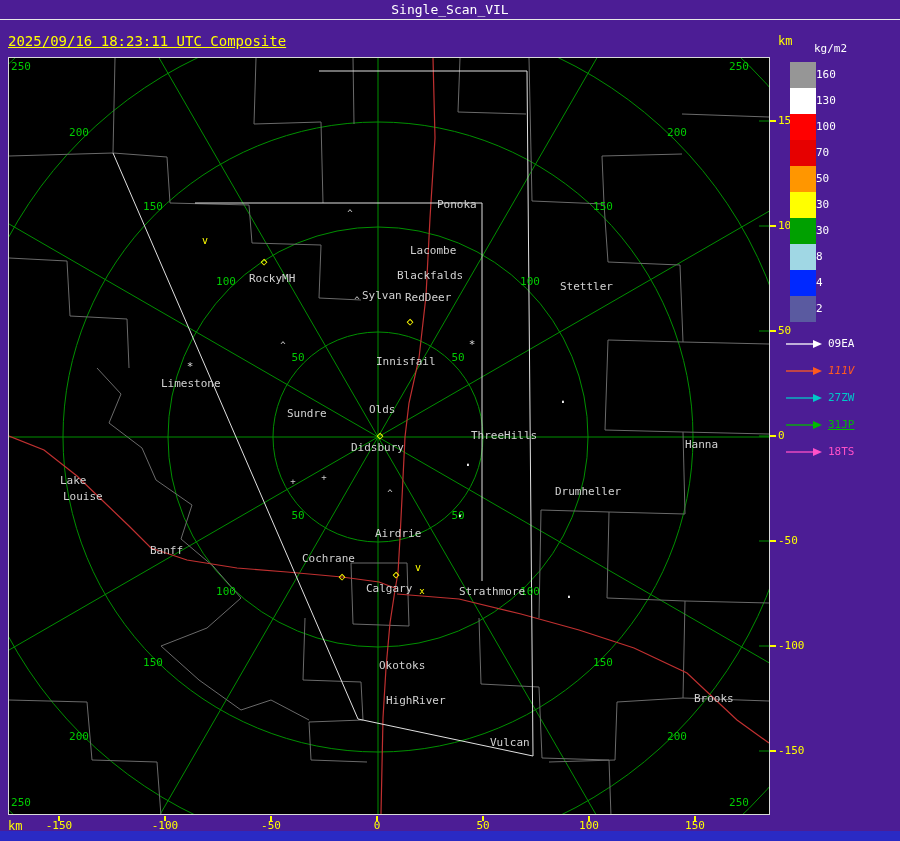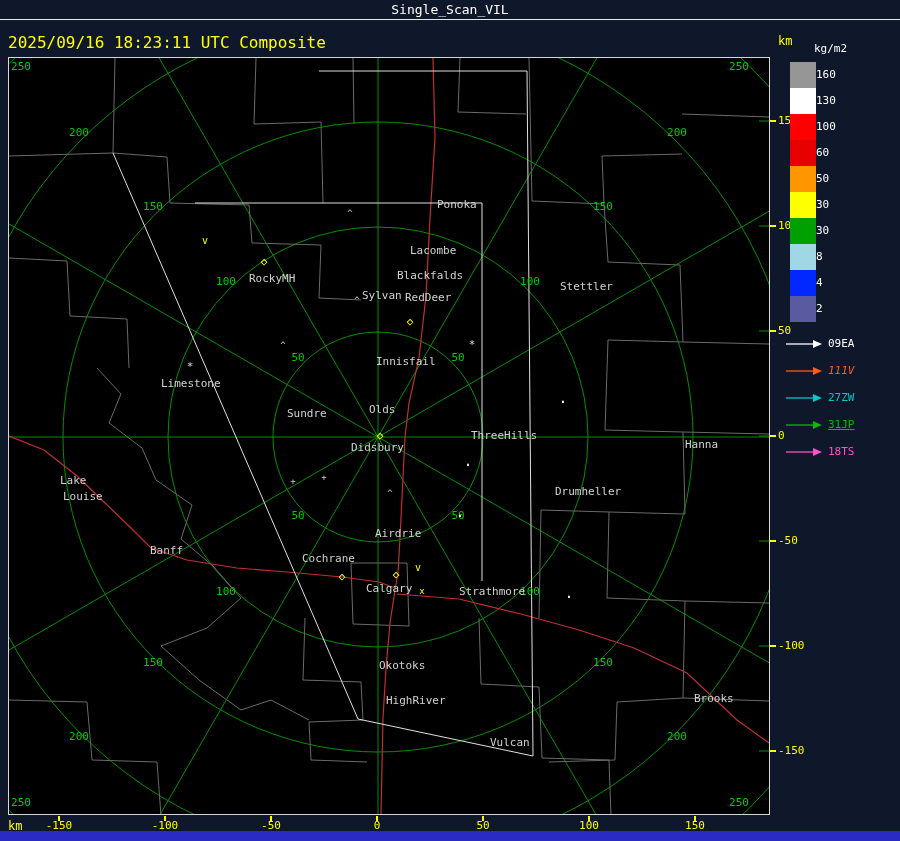--- a/index.html
+++ b/index.html
@@ -1,20 +1,20 @@
 <!DOCTYPE html>
 <html><head>
 <meta charset="utf-8">
 <style>
   html,body{margin:0;padding:0;background:#000;}
-  .screen{position:relative;width:900px;height:841px;background:#0f172a;overflow:hidden;
+  .screen{position:relative;width:900px;height:841px;background:#4c1d95;overflow:hidden;
           font-family:"DejaVu Sans Mono",monospace;}
   .titlebar{position:absolute;left:0;top:0;width:100%;height:19px;color:#fff;
             font-size:13px;text-align:center;line-height:19px;border-bottom:1px solid #e8e8e8;}
-  .timestamp{position:absolute;left:8px;top:33px;color:#ffff00;font-size:16px;}
+  .timestamp{position:absolute;left:8px;top:33px;color:#ffff00;font-size:14px;text-decoration:underline;}
   .unit-right{position:absolute;left:778px;top:34px;color:#ffff00;font-size:12px;}
   .unit-bottom{position:absolute;left:8px;top:819px;color:#ffff00;font-size:12px;}
   .map-frame{position:absolute;left:8px;top:57px;width:760px;height:756px;border:1px solid #d8d8d8;}
   .map-frame svg{display:block;background:#000;}
   .axis-label{position:absolute;color:#ffff00;font-size:11px;}
   .tick{position:absolute;background:#ffff00;}
   .legend{position:absolute;left:780px;top:42px;width:100px;}
   .legend-unit{color:#fff;font-size:11px;padding-left:34px;height:14px;}
   .vil-scale{margin:6px 0 0 10px;}
   .vil-row{display:flex;height:26px;}
@@ -196,21 +196,21 @@
         <div class="vil-row">
           <div class="vil-swatch" style="background: rgb(255, 255, 255);"></div>
           <span class="vil-label">130</span>
         </div>
         <div class="vil-row">
           <div class="vil-swatch" style="background: rgb(255, 0, 0);"></div>
           <span class="vil-label">100</span>
         </div>
         <div class="vil-row">
           <div class="vil-swatch" style="background: rgb(230, 0, 0);"></div>
-          <span class="vil-label">60</span>
+          <span class="vil-label">70</span>
         </div>
         <div class="vil-row">
           <div class="vil-swatch" style="background: rgb(255, 150, 0);"></div>
           <span class="vil-label">50</span>
         </div>
         <div class="vil-row">
           <div class="vil-swatch" style="background: rgb(255, 255, 0);"></div>
           <span class="vil-label">30</span>
         </div>
         <div class="vil-row">

